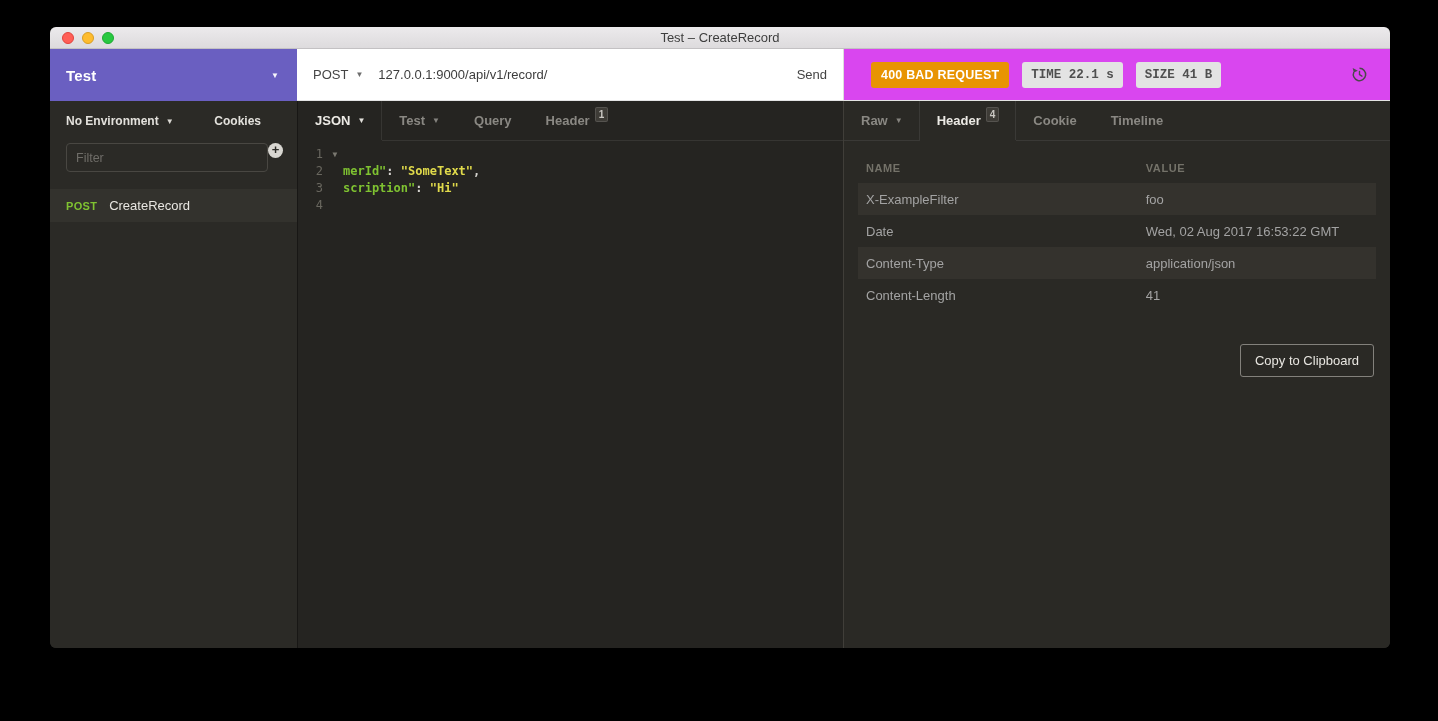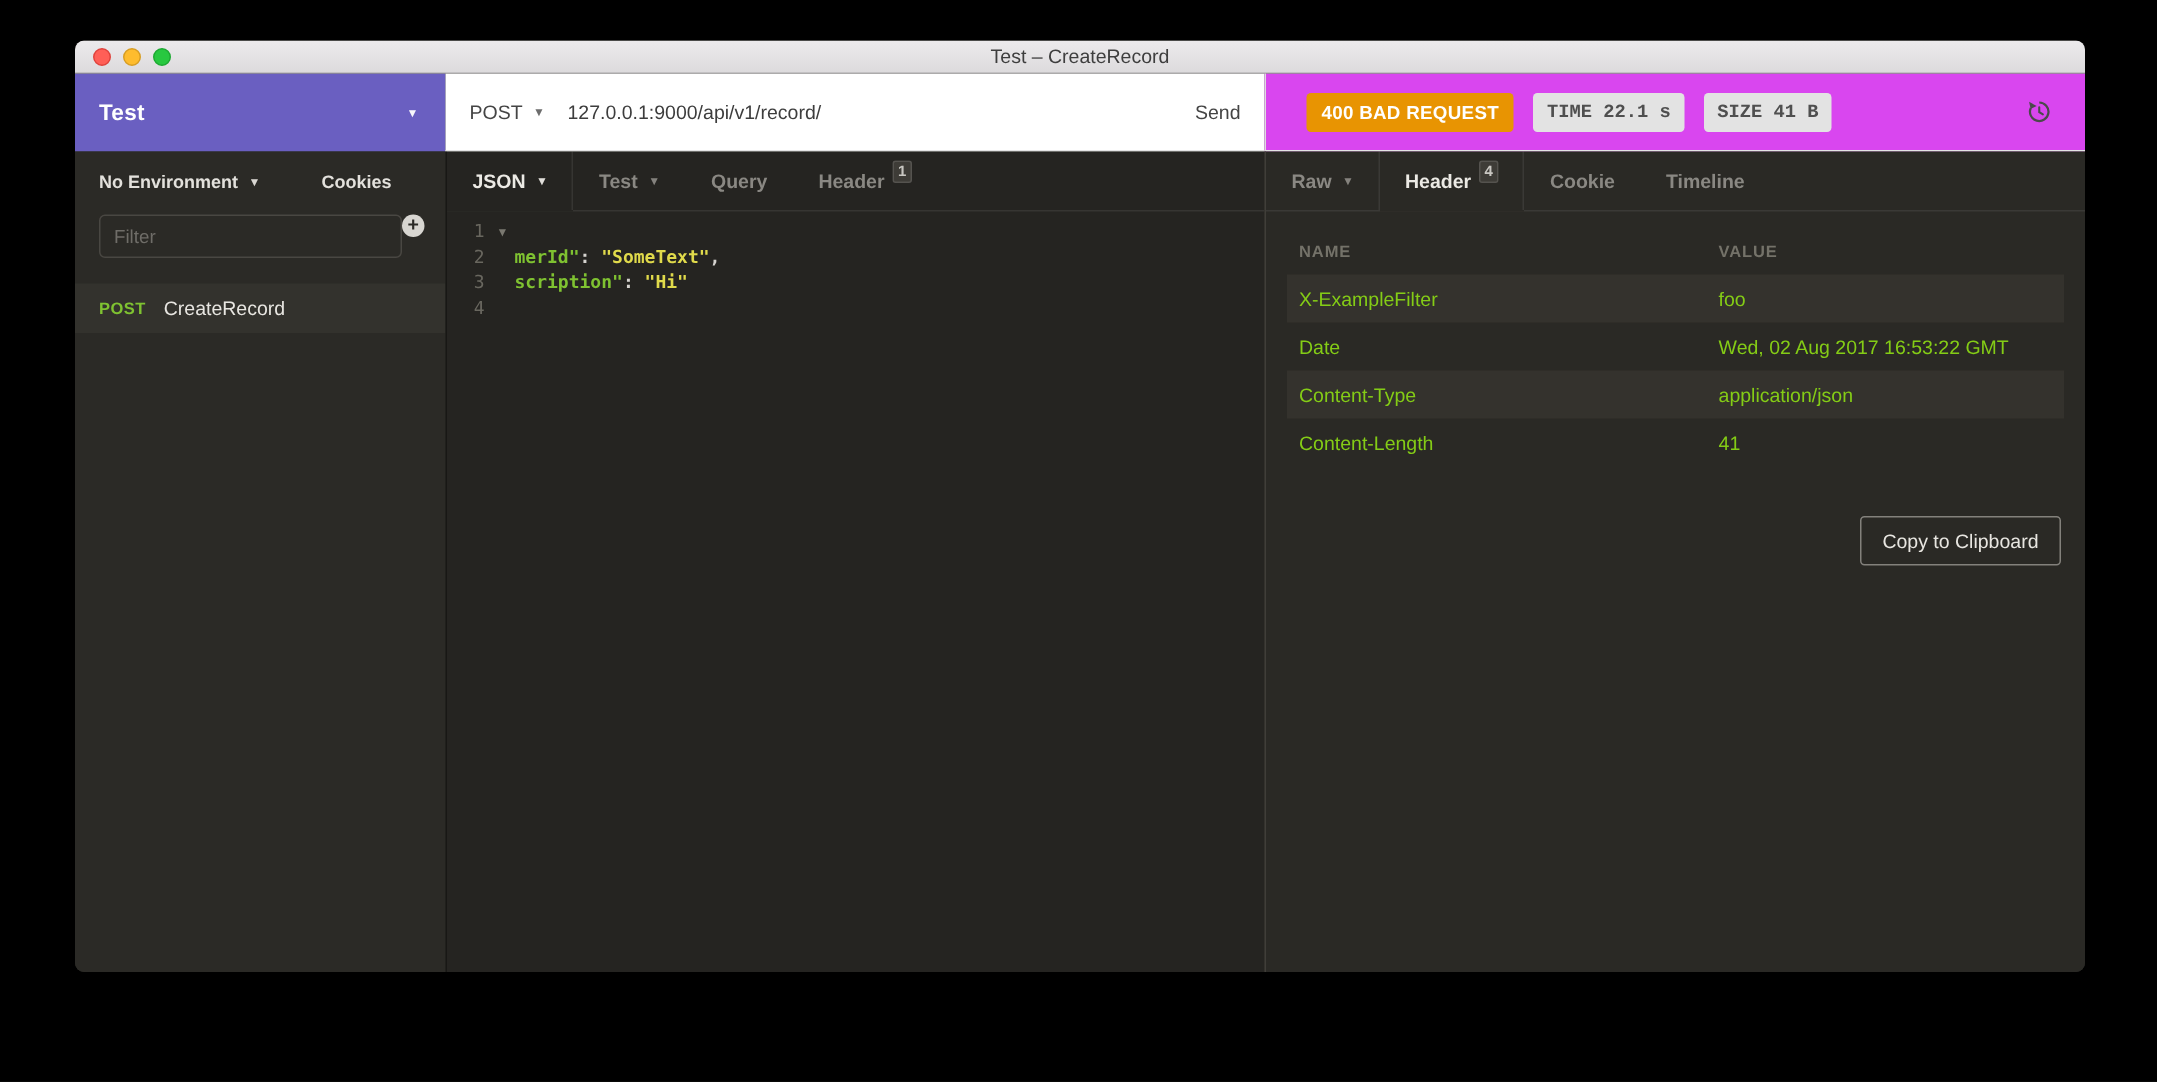--- a/index.html
+++ b/index.html
@@ -90,21 +90,21 @@
   .seg-key{ color:var(--green); font-weight:700; }
   .seg-string{ color:var(--yellow); font-weight:700; }
   .seg-plain{ color:#d5d3cf; font-weight:700; }
   .editor-footer{ height:38px; border-top:1px solid var(--line); display:flex; align-items:center;
     padding:0 16px; color:var(--txt-dim); font-size:12.5px; }
 
   
   .response-panel{ flex:1; background:var(--right-bg); border-left:1px solid #403e39;
     display:flex; flex-direction:column; }
   .htable{ margin:12px 14px 0 14px; }
-  .hrow{ display:flex; height:32px; align-items:center; font-size:13px; color:#84cc16; }
+  .hrow{ display:flex; height:32px; align-items:center; font-size:13px; color:#a3a3a3; }
   .hrow.head{ height:30px; color:#747269; font-size:11px; font-weight:700; letter-spacing:.6px; }
   .hrow.alt{ background:#34322d; }
   .hcell-name{ width:54%; padding-left:8px; }
   .hcell-value{ width:46%; padding-left:8px; }
   .copy-wrap{ text-align:right; padding:33px 16px 0 0; }
   .copy-btn{ display:inline-block; background:transparent; border:1px solid #83817c;
     border-radius:3px; color:#e8e6e1; font-size:13px; padding:8px 14px;
     font-family:"Liberation Sans", sans-serif; }
 </style>
 </head>

